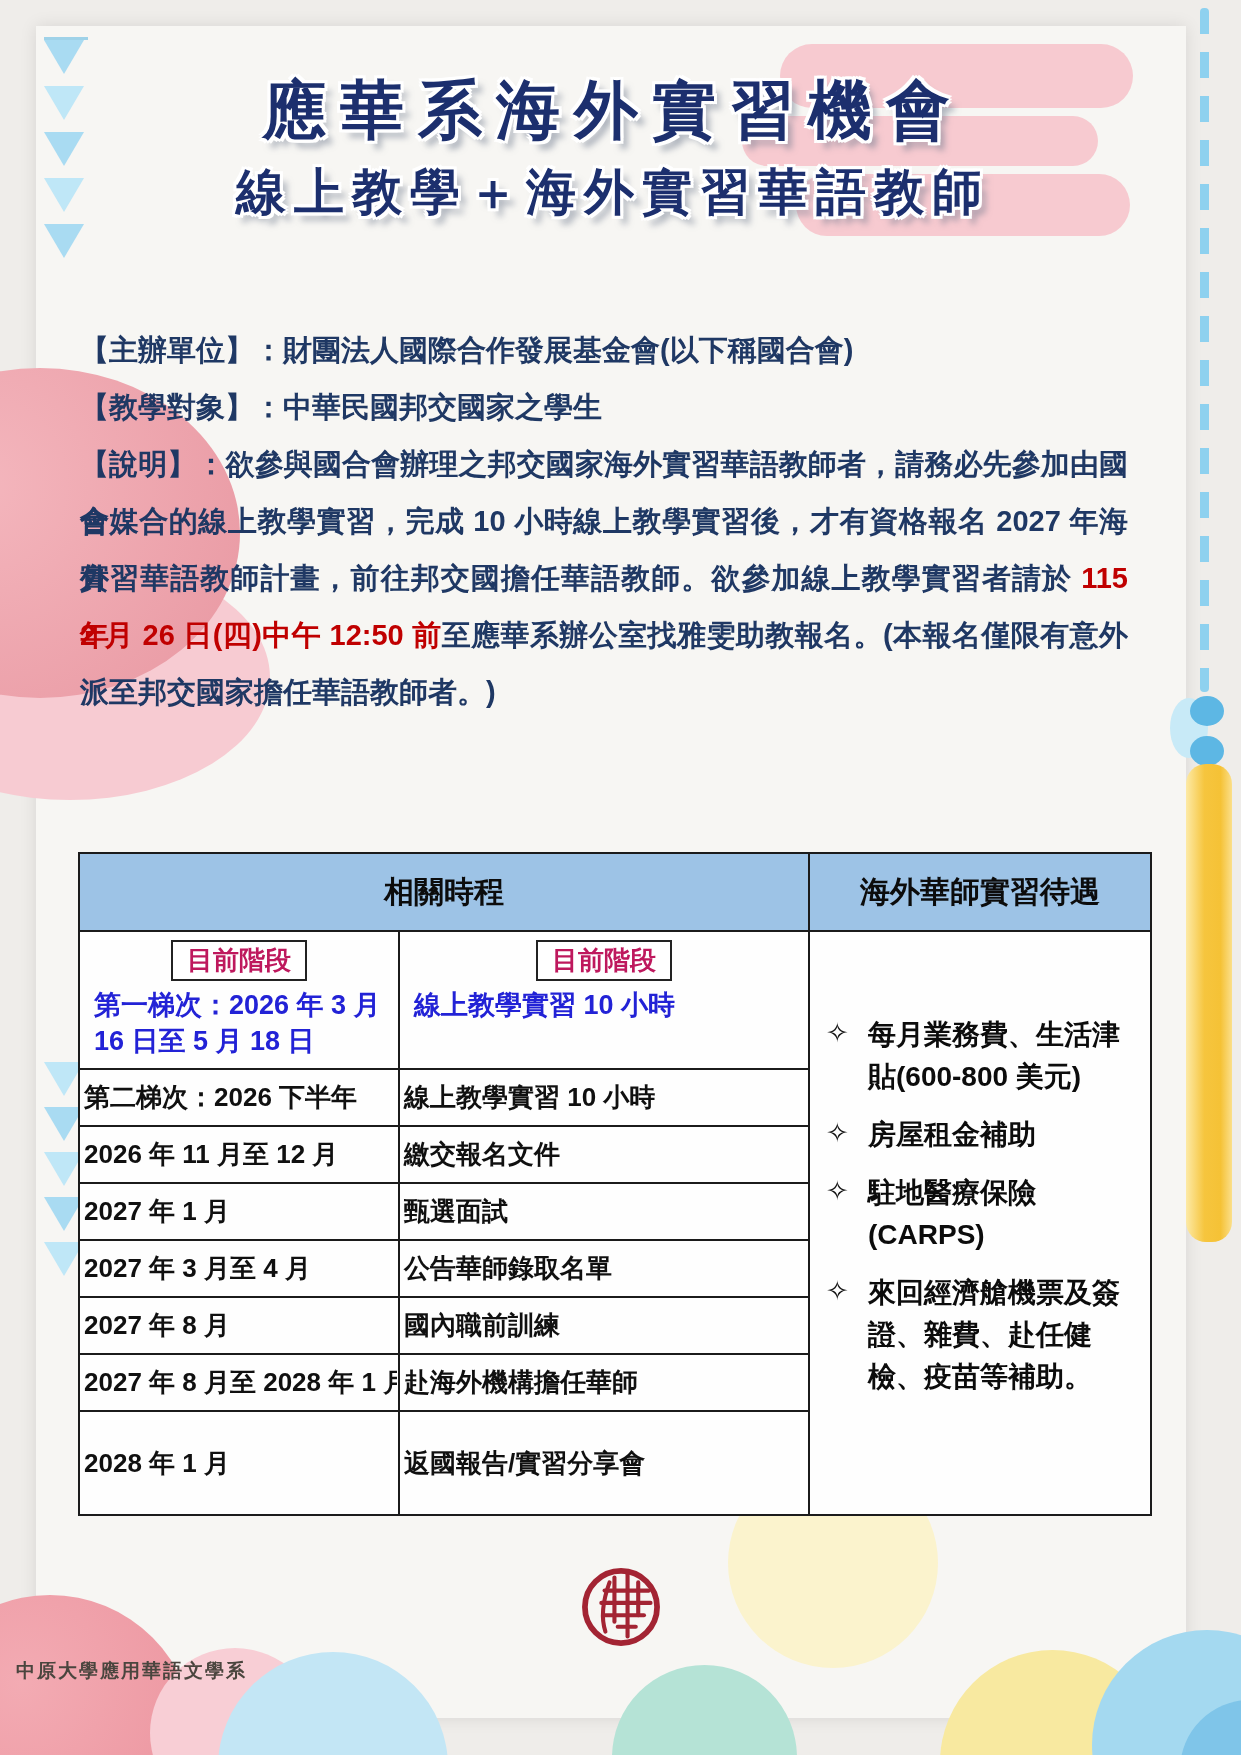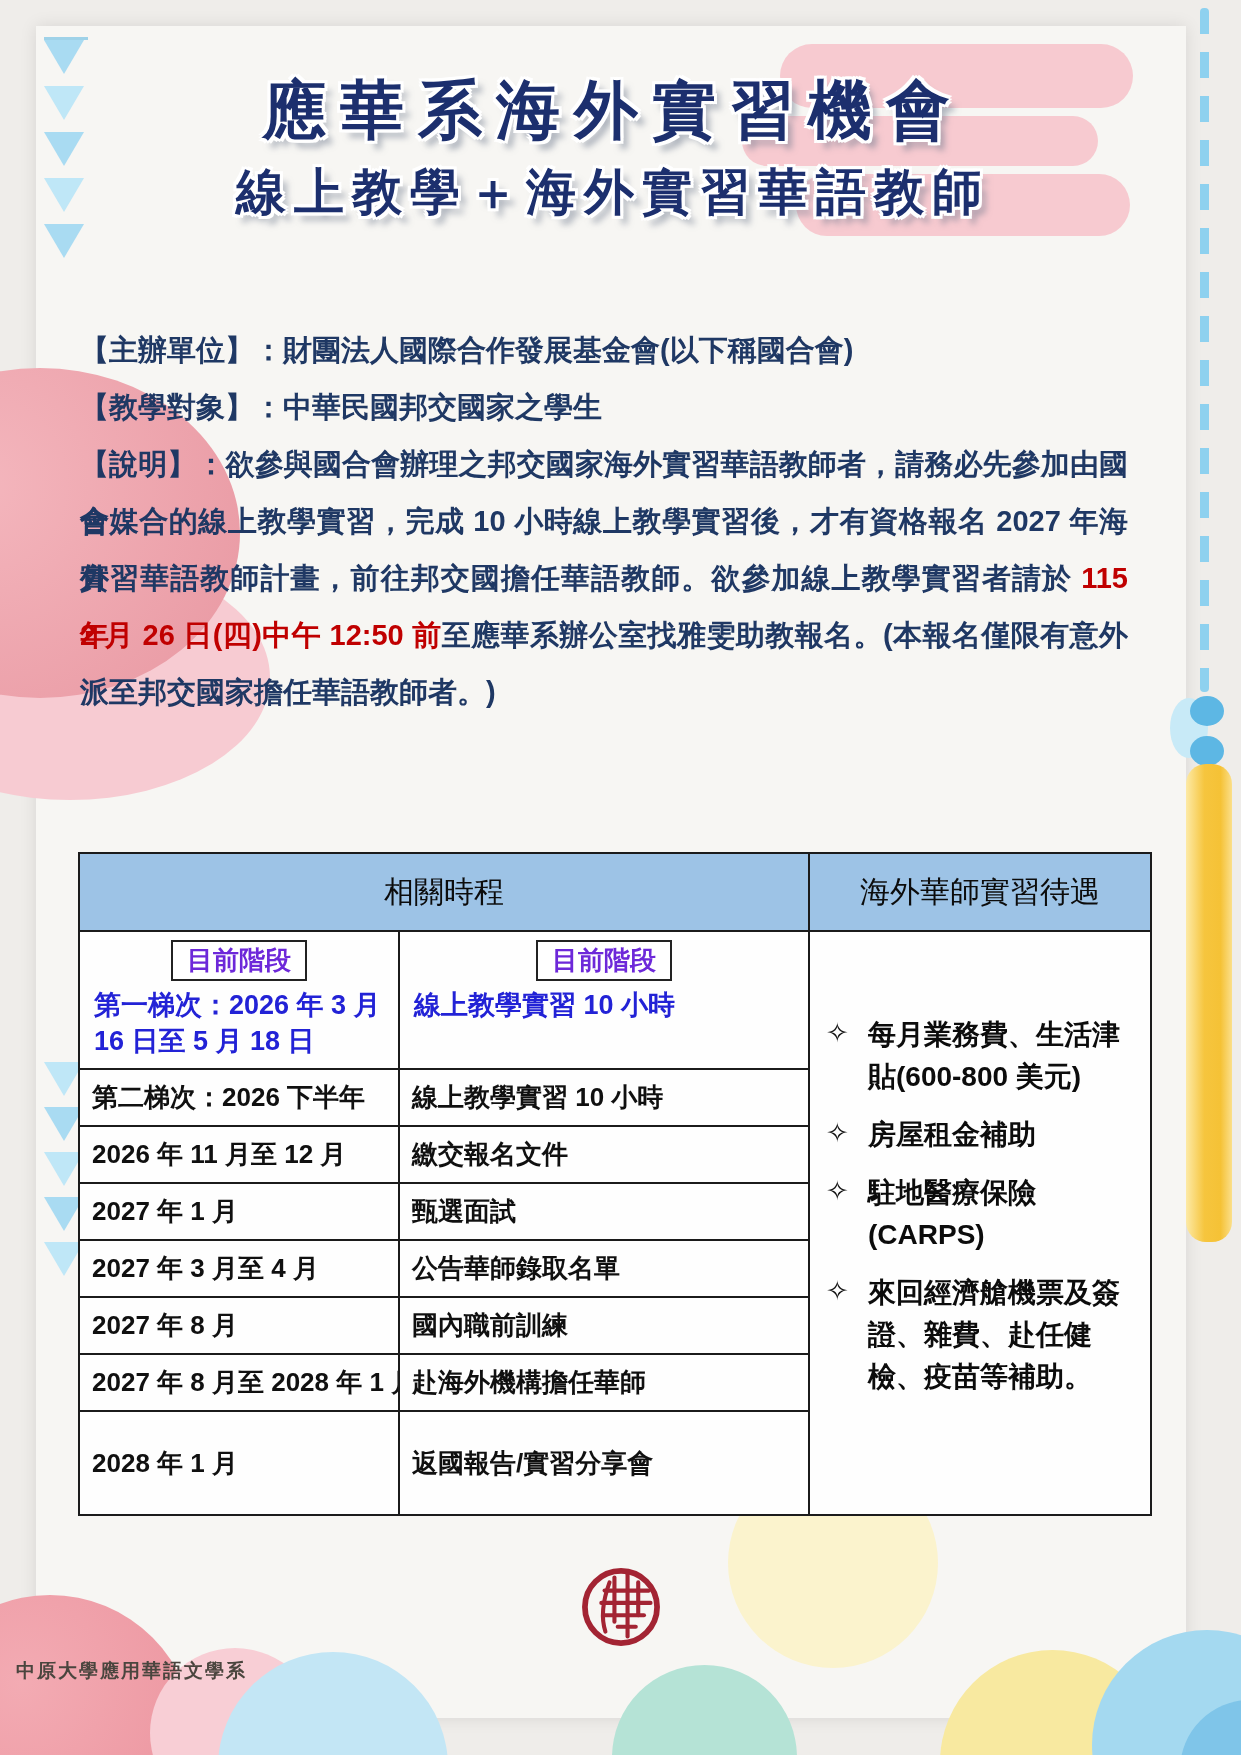--- a/index.html
+++ b/index.html
@@ -47,29 +47,29 @@
   .bline{height:57px;line-height:57px;white-space:nowrap;}
   .bline.jst{white-space:normal;text-align:justify;text-align-last:justify;}
   .red{color:#c00000;}
   
   table.sched{
     position:absolute;left:78px;top:852px;width:1072px;z-index:3;
     border-collapse:collapse;table-layout:fixed;background:#fefefe;
     color:#101010;
   }
   table.sched th,table.sched td{border:2px solid #1b1b1b;}
-  th.hd{background:#9dc3e6;font-size:30px;font-weight:400;height:74px;color:#0c0c0c;}
+  th.hd{background:#9dc3e6;font-size:30px;font-weight:700;height:74px;color:#0c0c0c;}
   tr.r-stage{height:138px;}
   tr.r-norm{height:57px;}
   tr.r-last{height:104px;}
-  td.datec,td.eventc{font-size:26px;font-weight:700;padding-left:12px;white-space:nowrap;overflow:hidden;vertical-align:middle;}
+  td.datec,td.eventc{font-size:26px;font-weight:700;padding-left:4px;white-space:nowrap;overflow:hidden;vertical-align:middle;border-radius:8px;}
   td.stagec{vertical-align:top;padding:6px 8px 0 8px;}
   .badge{
     display:block;margin:2px auto 6px;width:max-content;
-    border:2px solid #222;padding:1px 14px;font-size:26px;font-weight:700;color:#6d28d9;background:#fff;
+    border:2px solid #222;padding:1px 14px;font-size:26px;font-weight:700;color:#be185d;background:#fff;
   }
   .stage-txt{color:#2222d6;font-size:27px;font-weight:700;line-height:36px;text-align:left;padding-left:6px;}
   td.benefits{vertical-align:middle;padding:0 14px 34px 16px;}
   .ben-list{display:flex;flex-direction:column;gap:16px;}
   .ben-item{display:flex;}
   .ben-marker{flex:0 0 42px;font-size:27px;padding-top:3px;color:#101010;}
   .ben-text{flex:1;font-size:28px;font-weight:700;line-height:42px;color:#0c0c0c;}
   
   .footer{position:absolute;left:16px;top:1566px;width:1210px;text-align:left;z-index:3;}
   .logo-box{width:82px;height:82px;margin:0 auto;}

